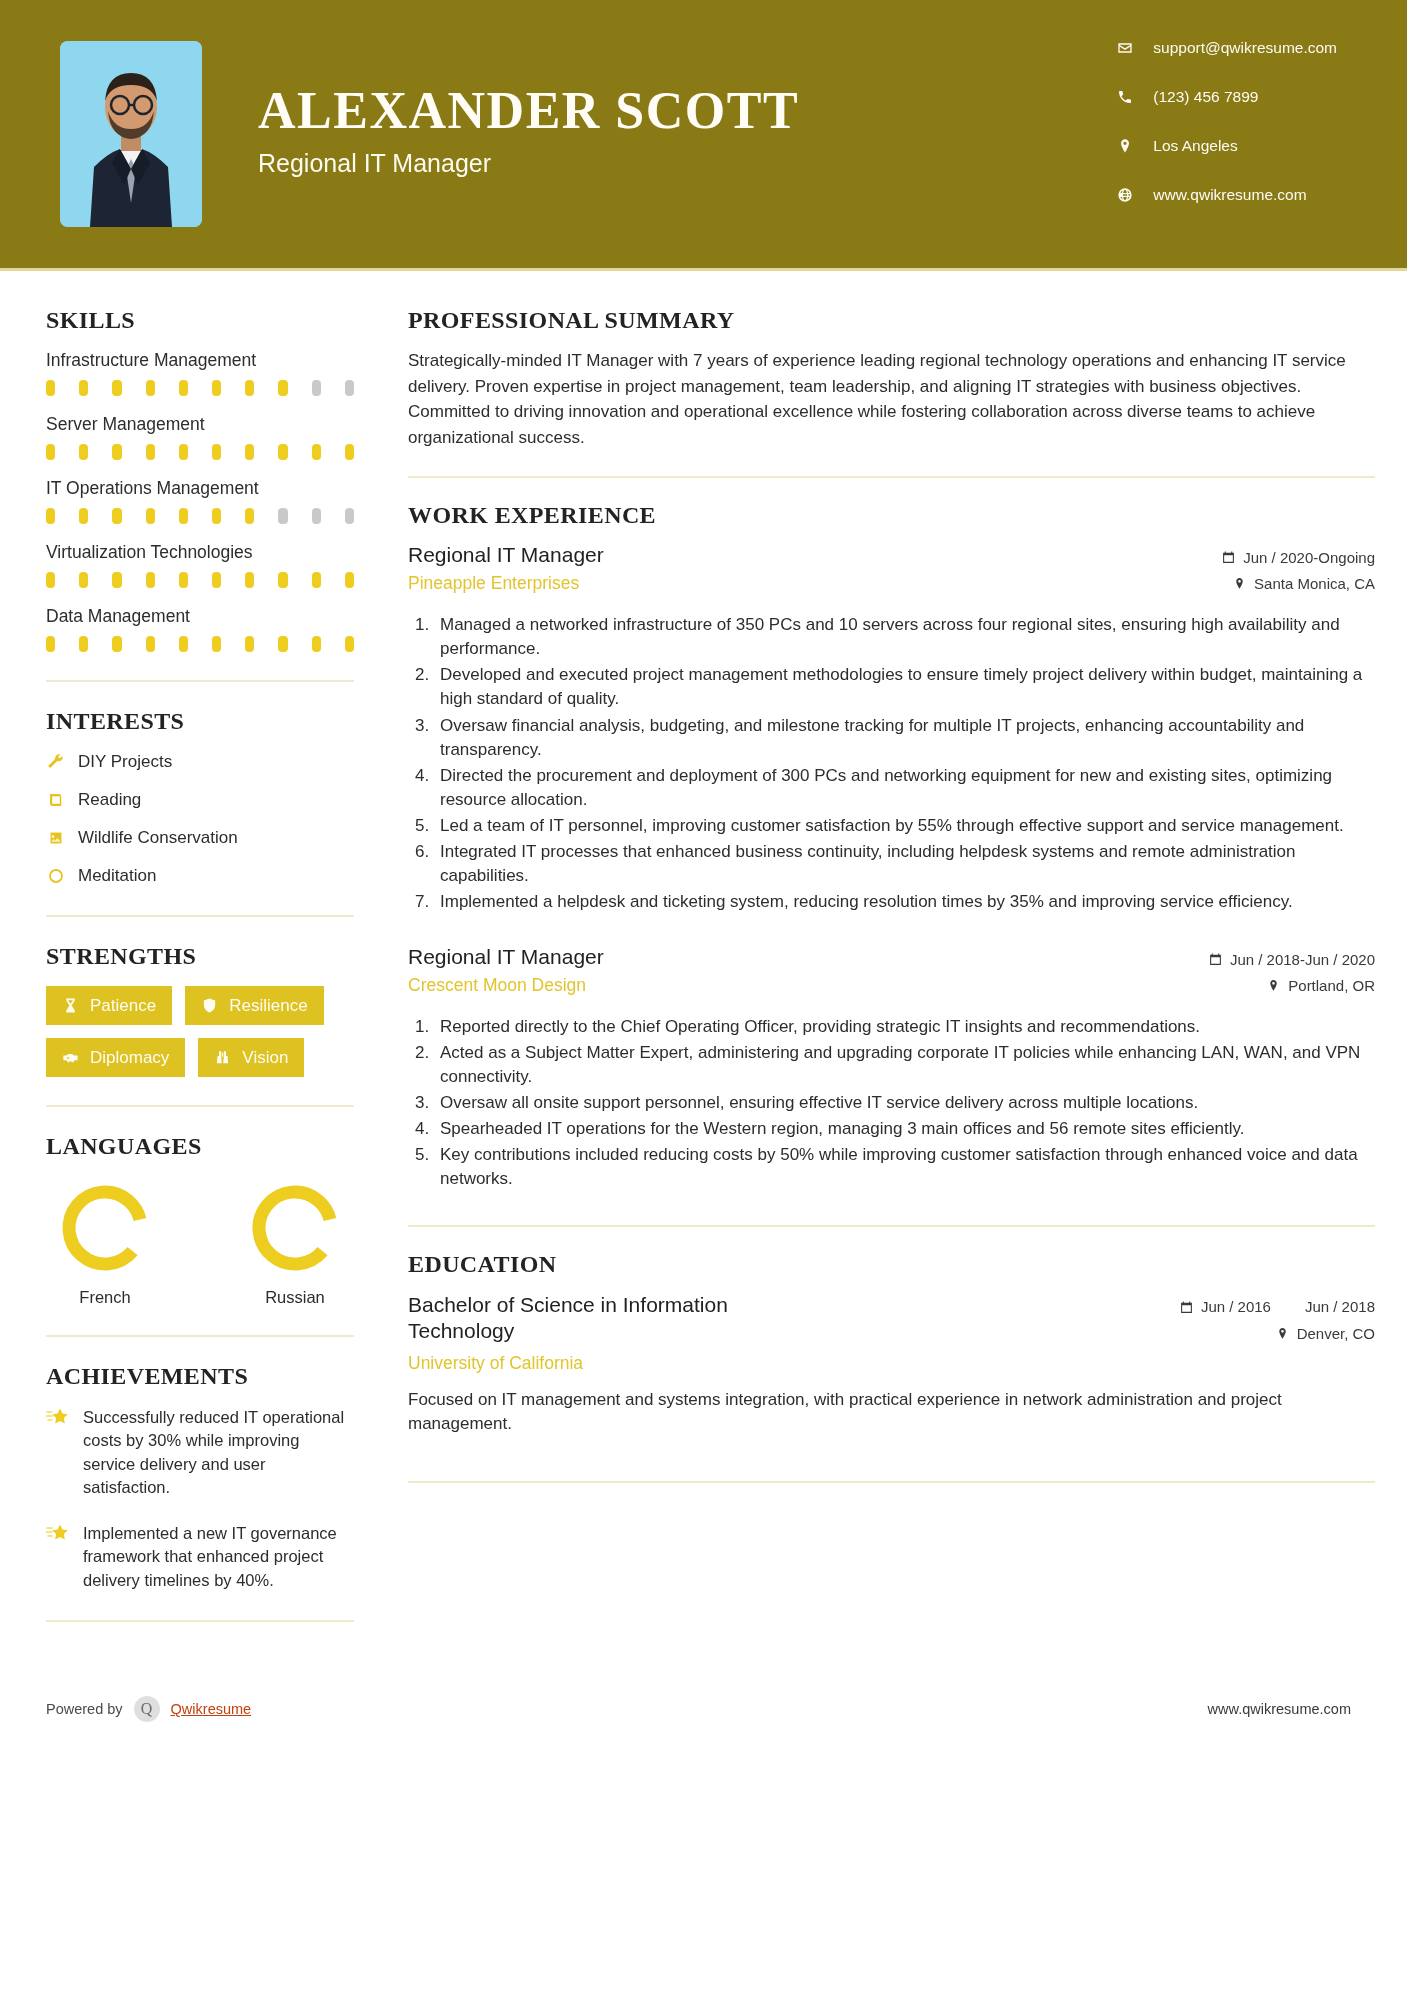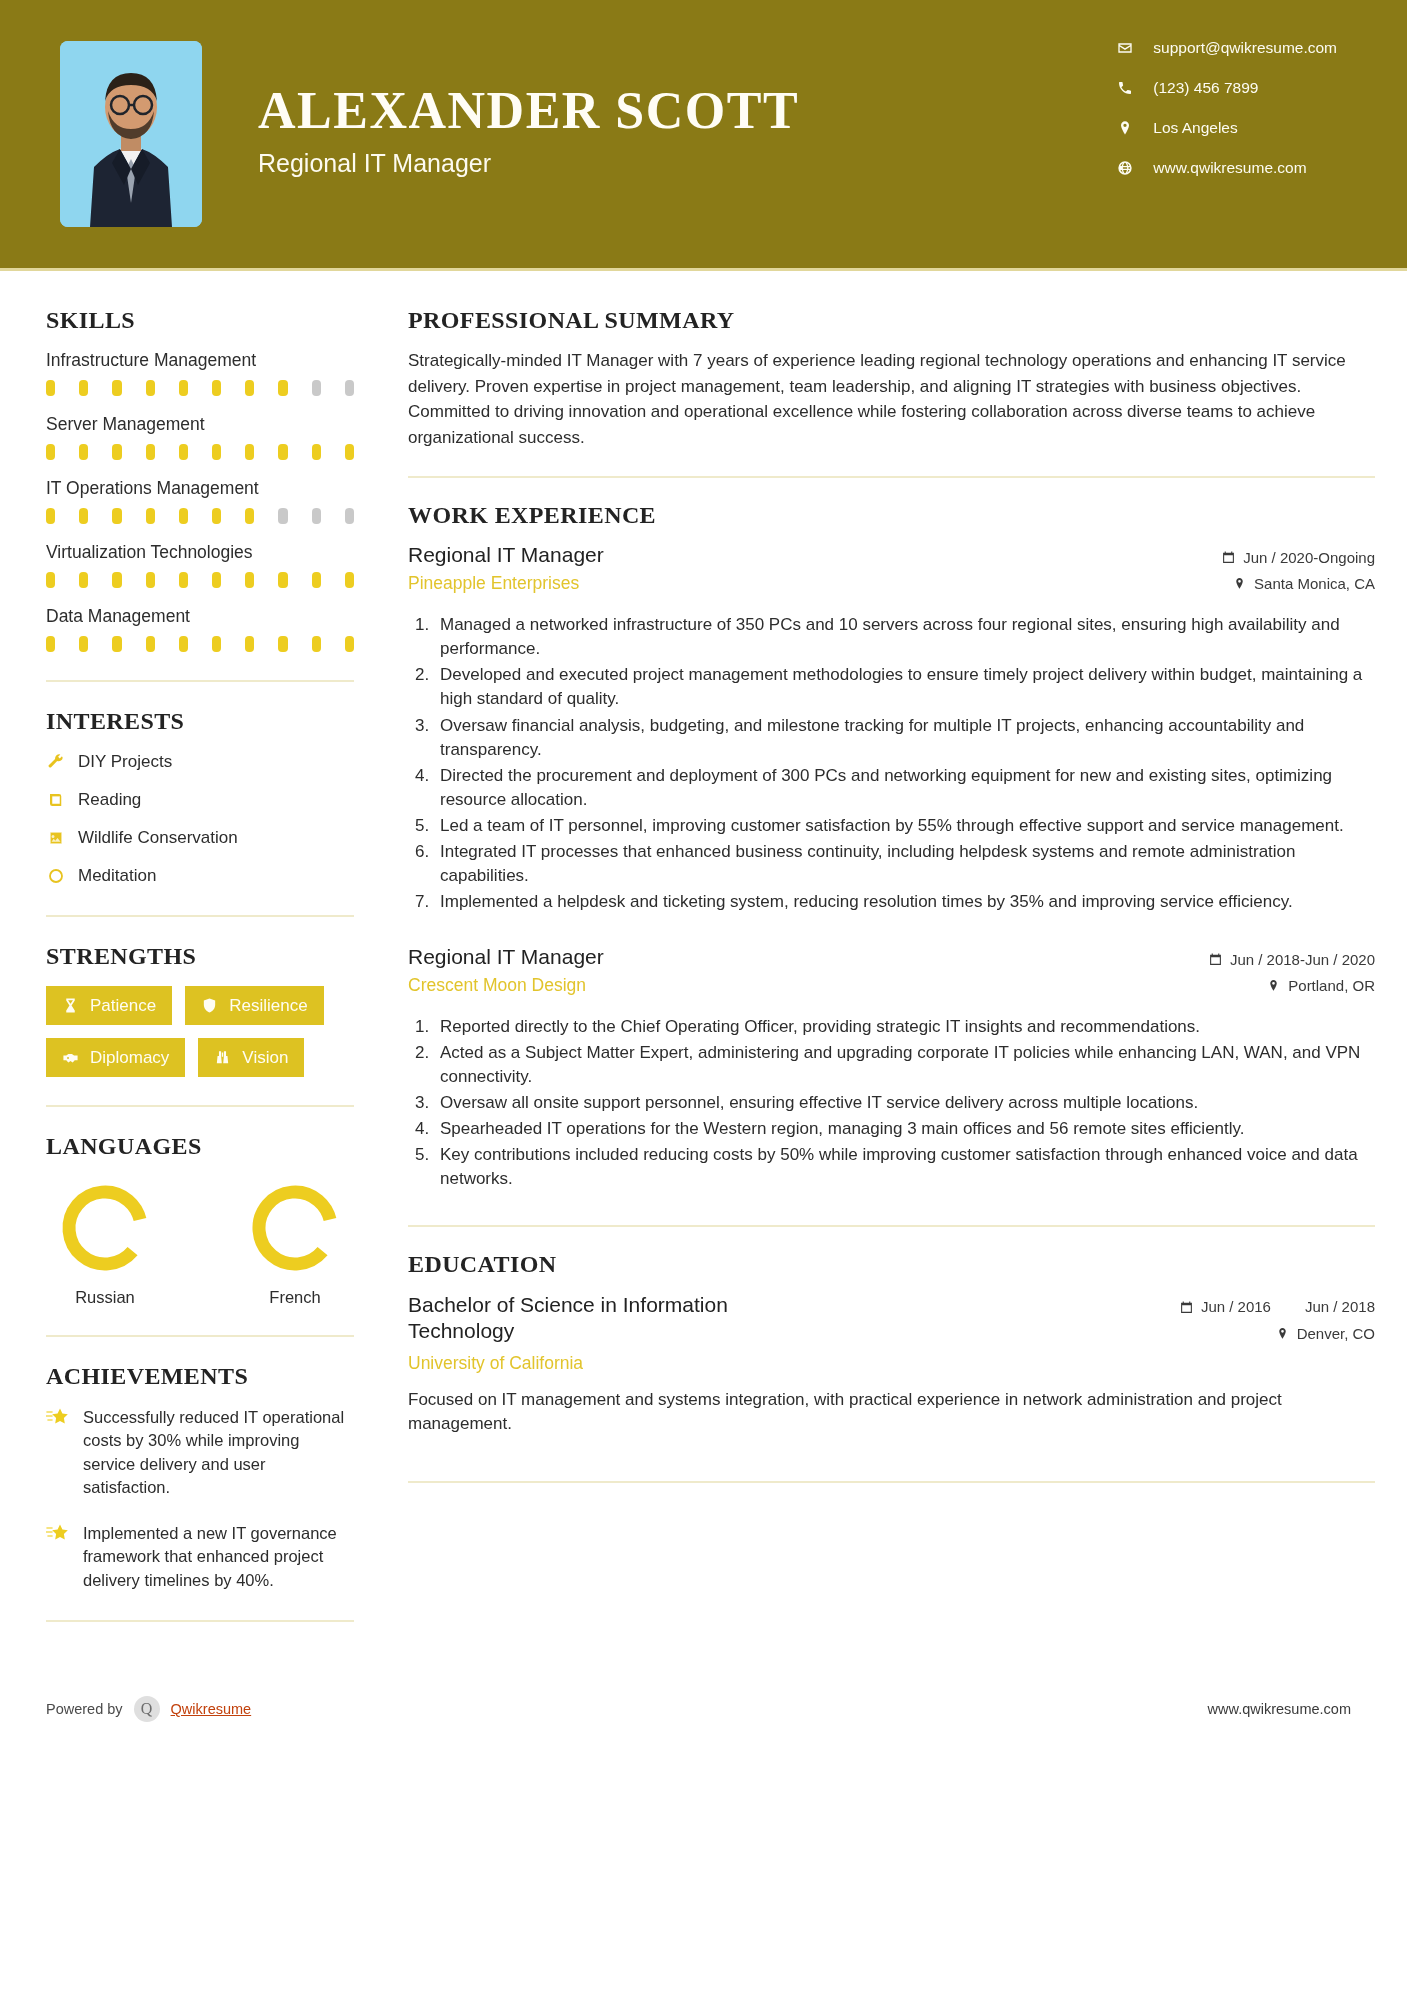--- a/index.html
+++ b/index.html
@@ -49,21 +49,21 @@
     color: #fdfbf0;
     margin-top: 10px;
     font-weight: 400;
   }
   .contact-block {
     position: absolute;
     right: 70px;
     top: 38px;
     display: flex;
     flex-direction: column;
-    gap: 20px;
+    gap: 29px;
   }
   .contact-row {
     display: flex;
     align-items: center;
     gap: 18px;
     color: #fdfcf3;
     font-size: 15.5px;
   }
   .contact-ico {
     width: 20px; height: 20px;
@@ -421,28 +421,28 @@
       <div class="divider"></div>
 
       <div>
         <div class="sec-head">LANGUAGES</div>
         <div class="lang-row">
           <div class="lang-item">
             <div class="lang-ring"><svg viewBox="0 0 92 92" width="92" height="92">
                   <circle cx="46" cy="46" r="36" fill="none" stroke="#ffffff" stroke-width="13"></circle>
                   <circle cx="46" cy="46" r="36" fill="none" stroke="#edcd20" stroke-width="13" stroke-dasharray="192.26547039969535 33.92920065876976" transform="rotate(40 46 46)"></circle>
                 </svg></div>
-            <div class="lang-label">Russian</div>
+            <div class="lang-label">French</div>
           </div>
           <div class="lang-item">
             <div class="lang-ring"><svg viewBox="0 0 92 92" width="92" height="92">
                   <circle cx="46" cy="46" r="36" fill="none" stroke="#ffffff" stroke-width="13"></circle>
                   <circle cx="46" cy="46" r="36" fill="none" stroke="#edcd20" stroke-width="13" stroke-dasharray="192.26547039969535 33.92920065876976" transform="rotate(40 46 46)"></circle>
                 </svg></div>
-            <div class="lang-label">French</div>
+            <div class="lang-label">Russian</div>
           </div>
         </div>
       </div>
 
       <div class="divider"></div>
 
       <div>
         <div class="sec-head">ACHIEVEMENTS</div>
         <div class="ach-item">
           <span class="ach-ico">

